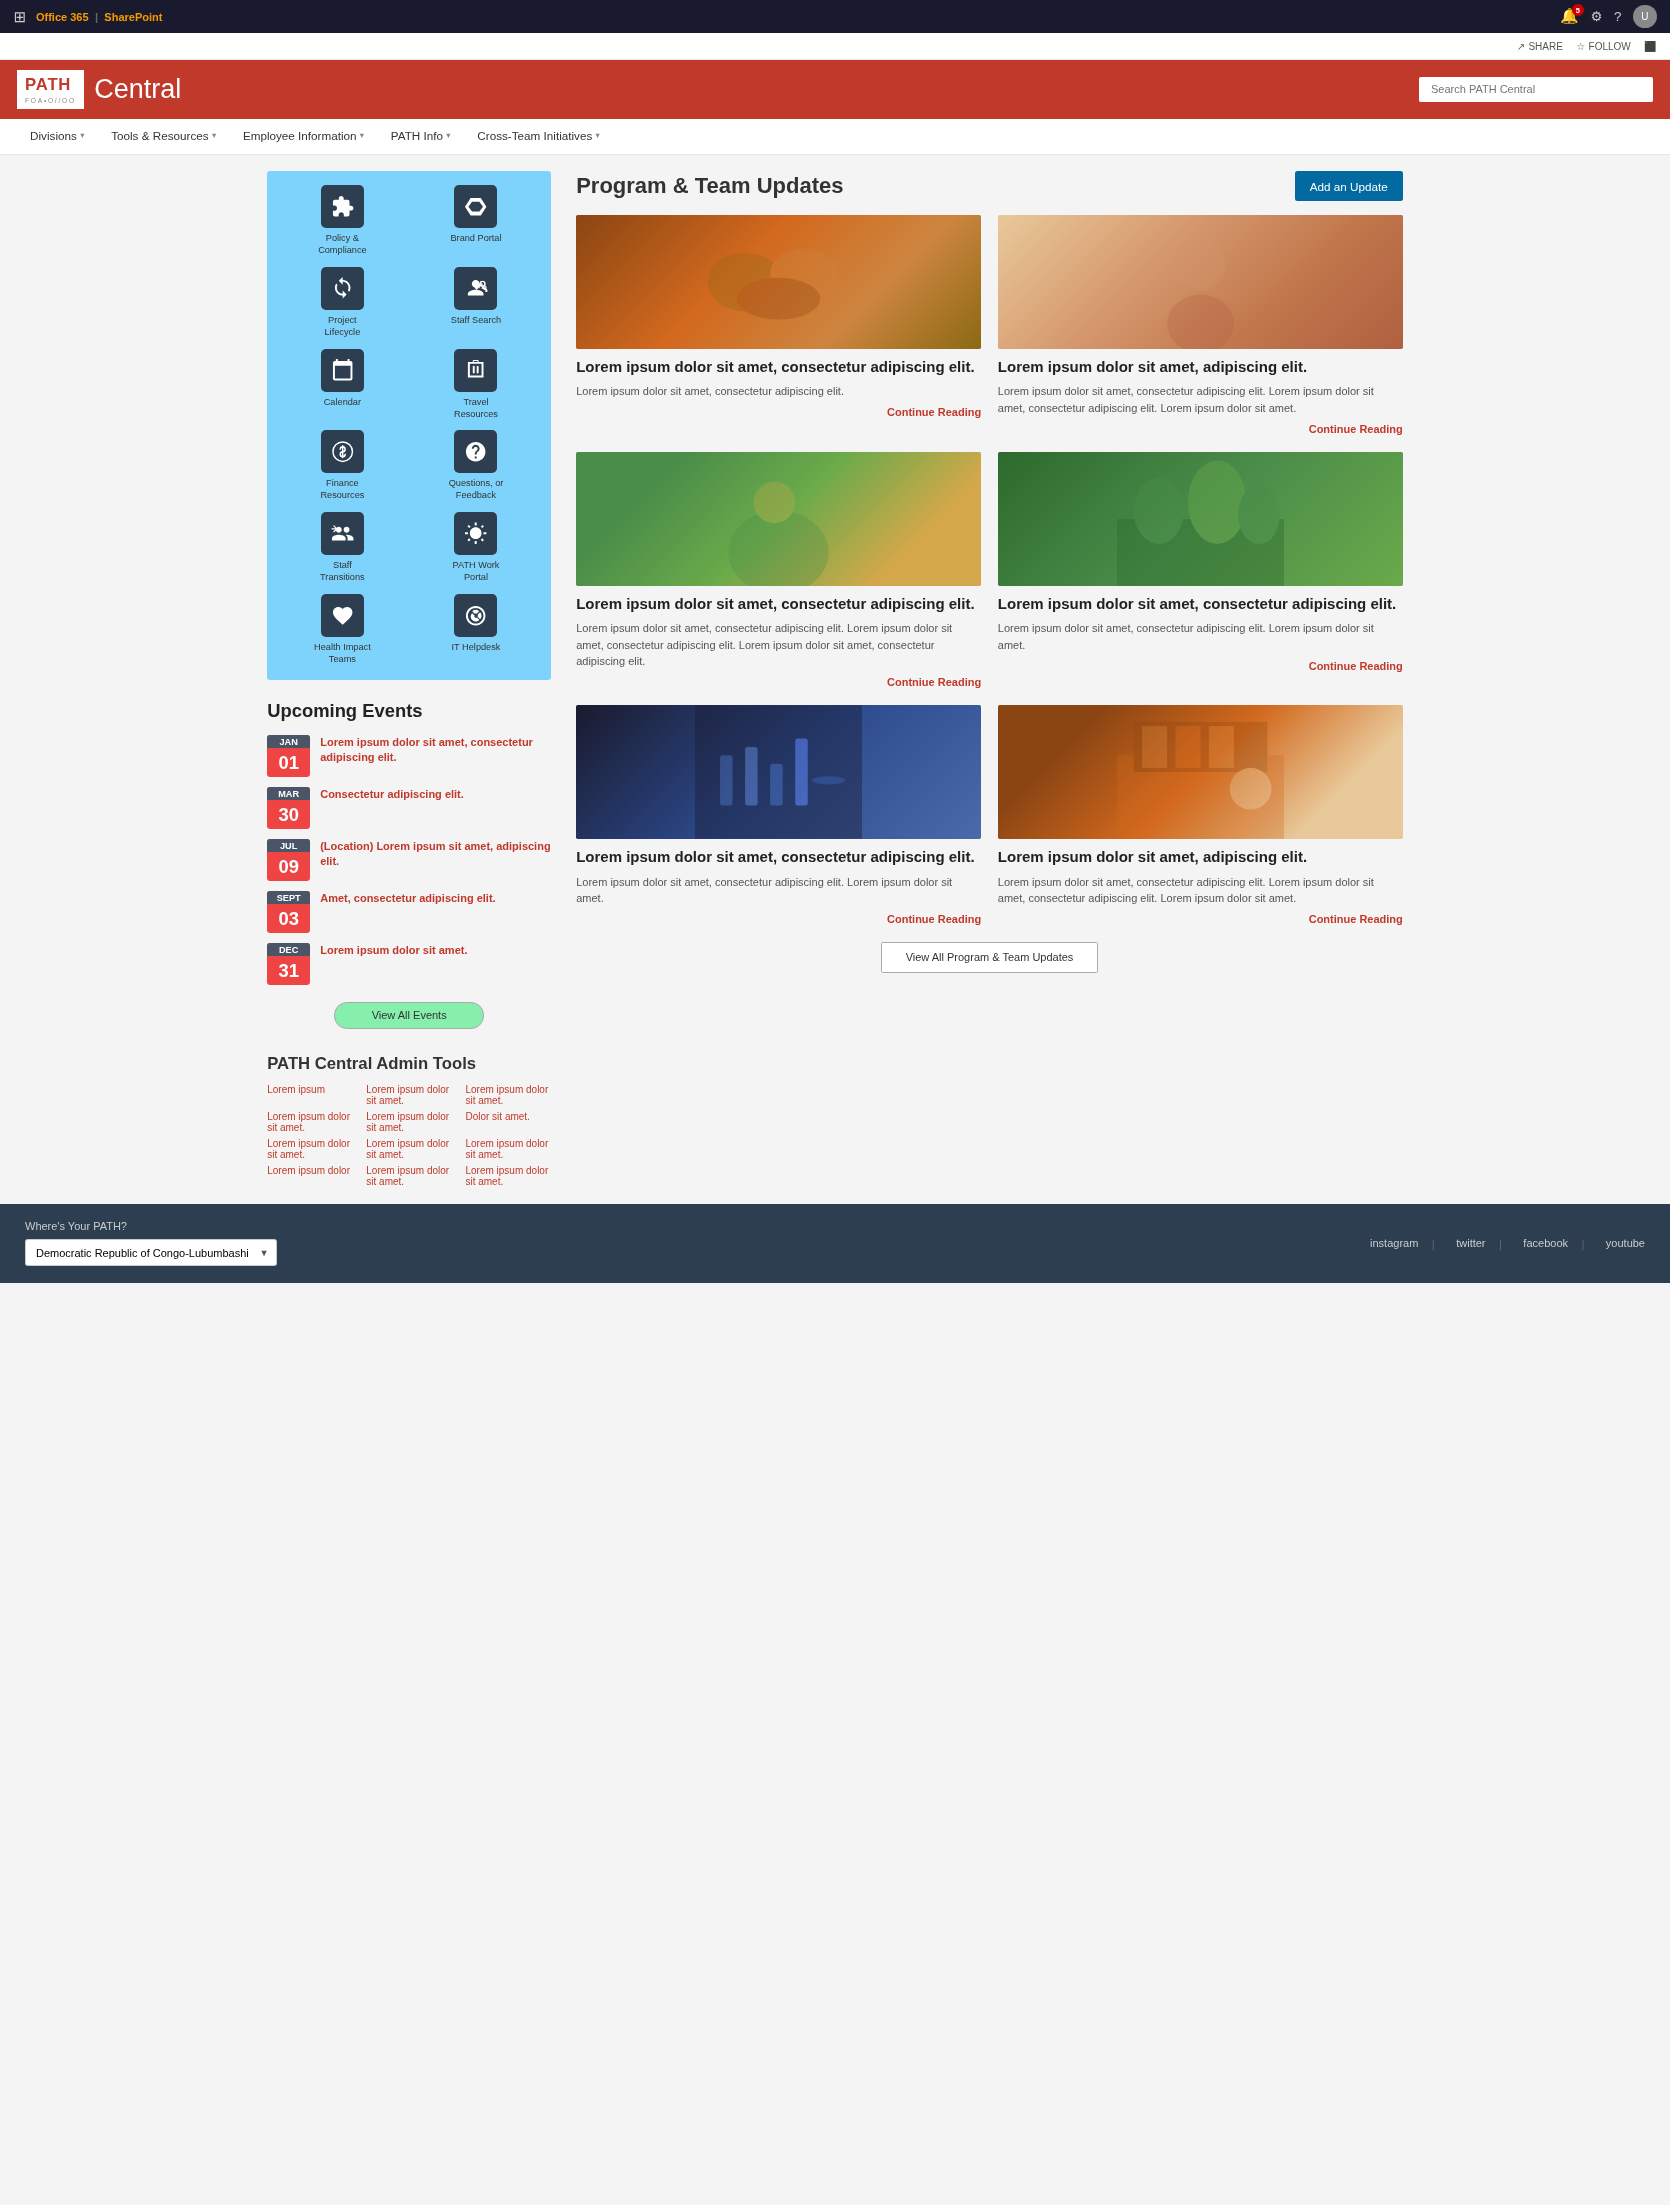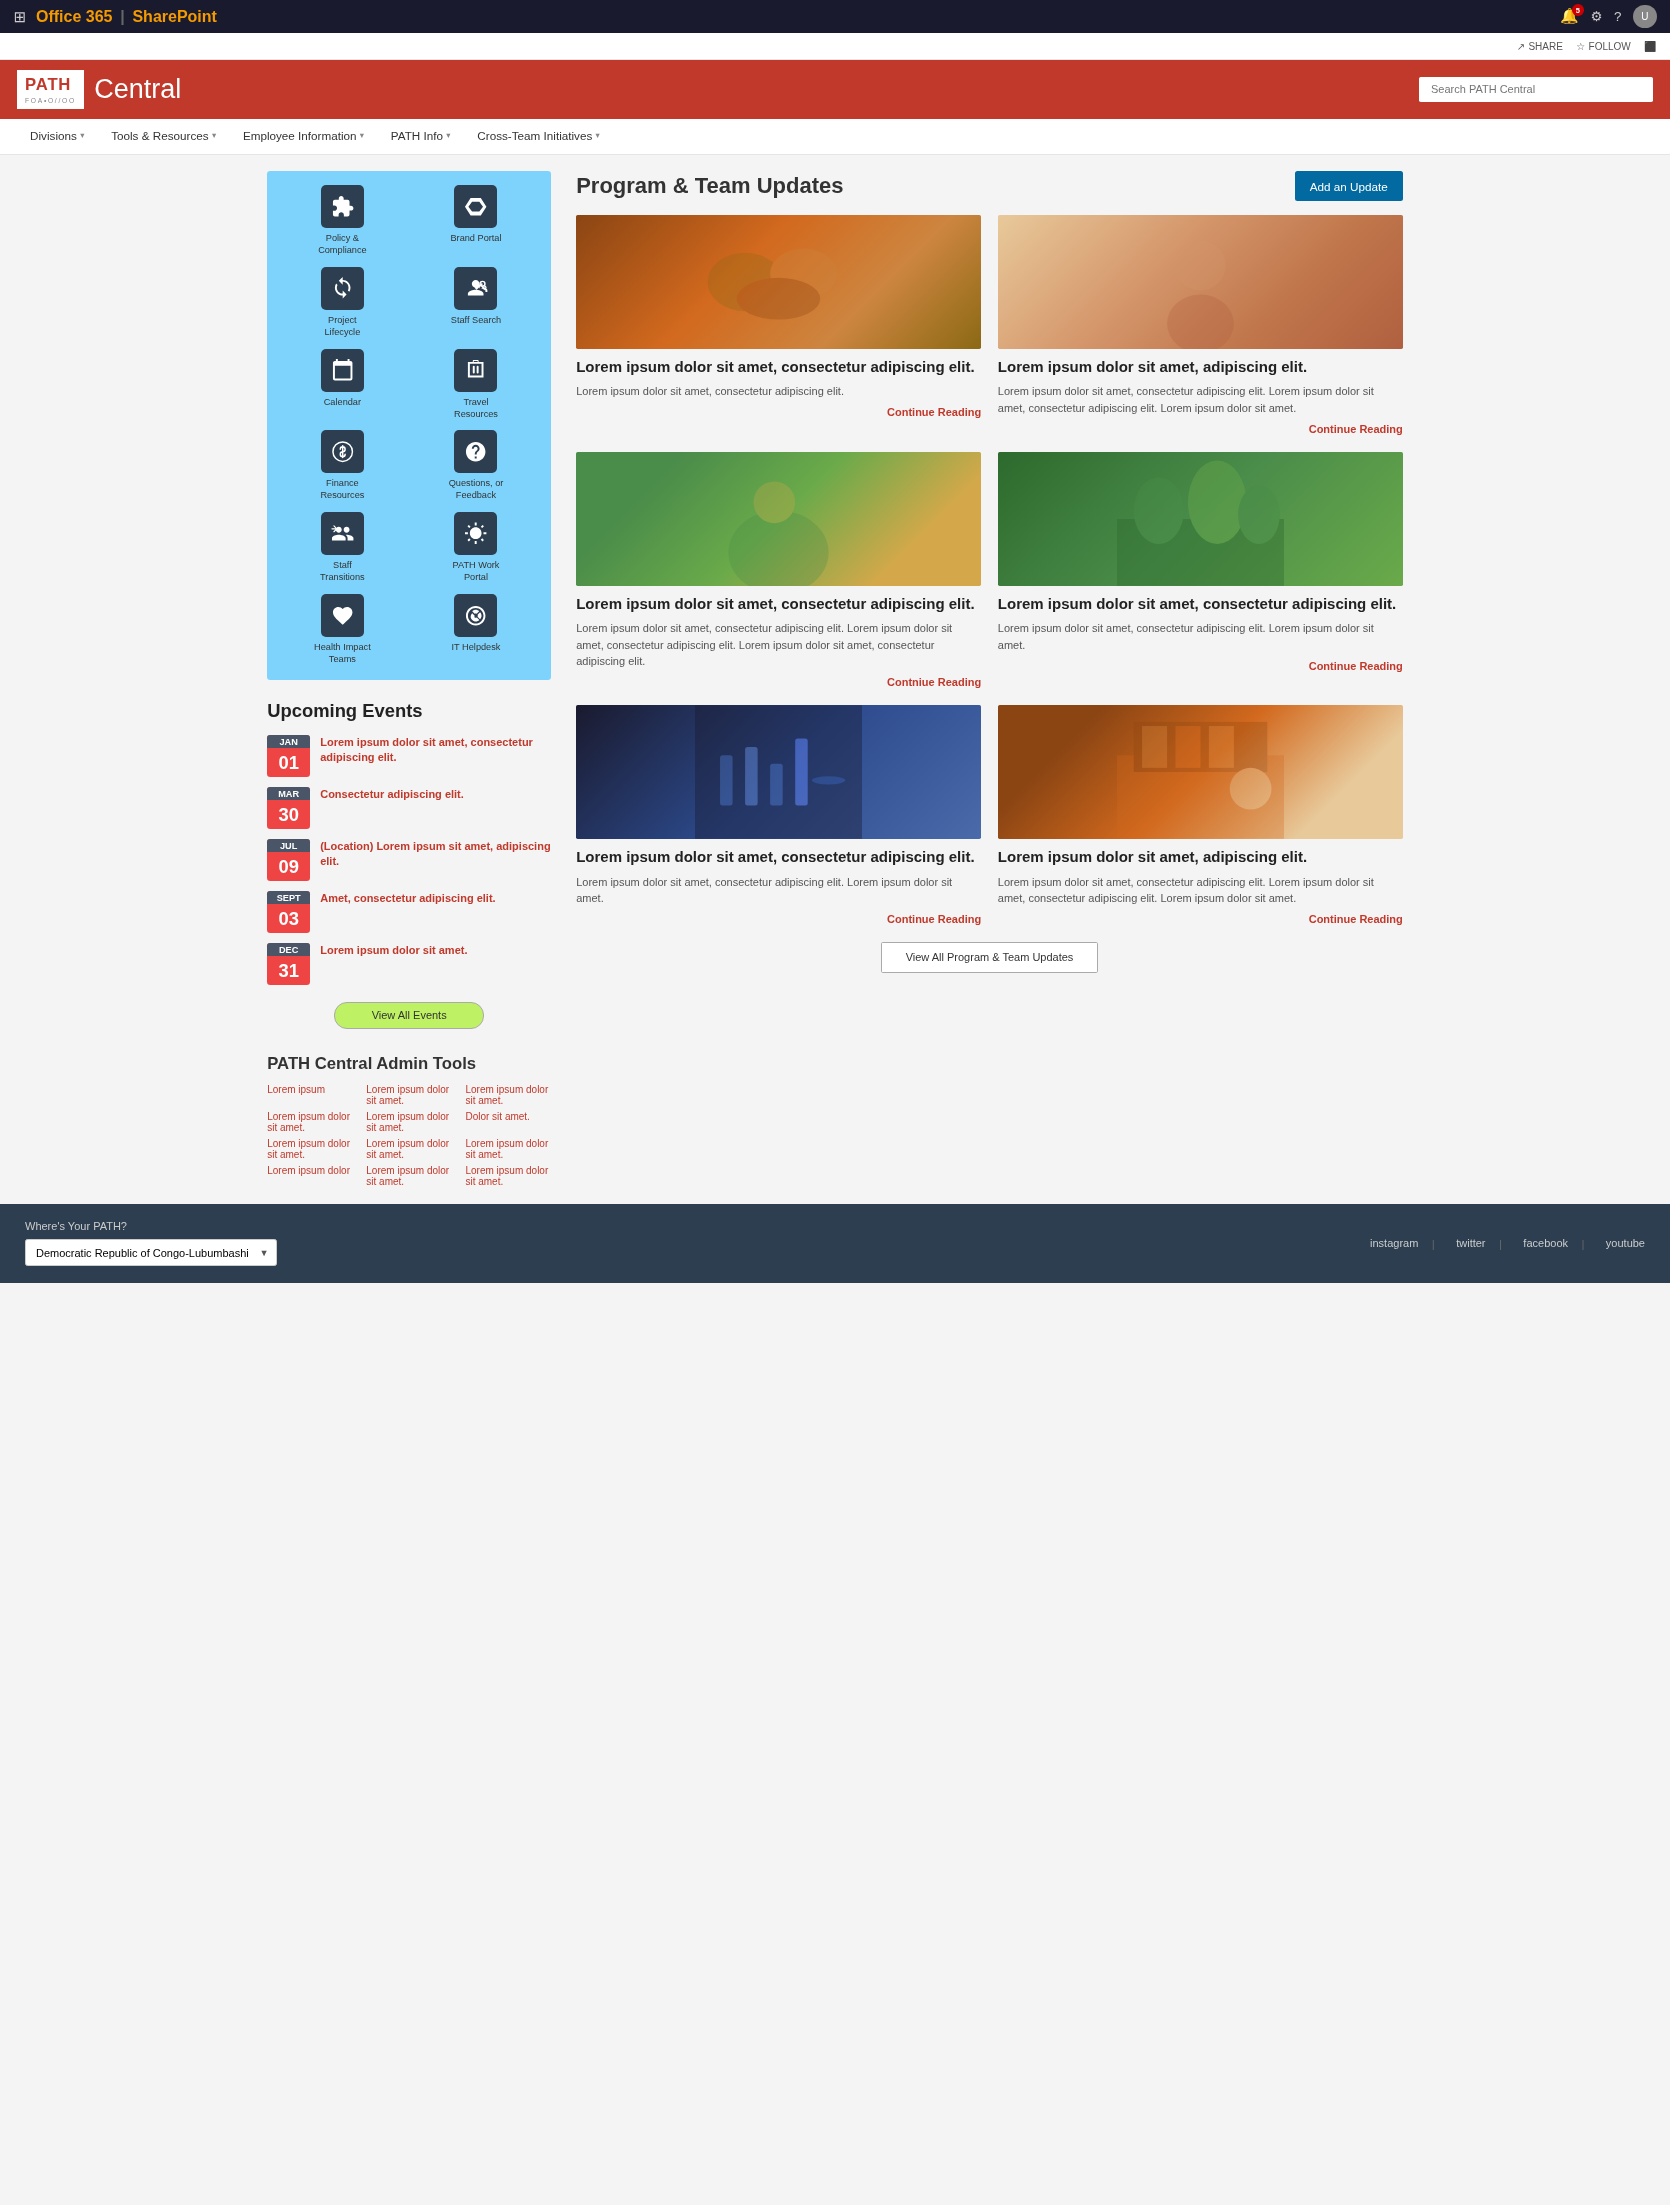--- a/index.html
+++ b/index.html
@@ -2,21 +2,21 @@
 <html style="font-size:13.4px"><head>
   <meta charset="utf-8">
   <style>
     * { box-sizing: border-box; margin: 0; padding: 0; }
     body { font-family: 'Segoe UI', Arial, sans-serif; background: #f4f4f4; font-size: 11.7px; color: #333; }
 
     
     .top-bar { background: #1a1a2e; display: flex; align-items: center; justify-content: space-between; padding: 0 13.4px; height: 33px; }
     .top-bar-left { display: flex; align-items: center; gap: 10px; }
     .waffle-icon { color: #ccc; font-size: 15px; cursor: pointer; }
-    .top-bar-brand { color: #ccc; font-size: 16px; }
+    .top-bar-brand { color: #ccc; font-size: 11px; }
     .top-bar-brand span { color: #f59b00; font-weight: 600; }
     .top-bar-brand .sep { color: #666; margin: 0 3.3px; }
     .top-bar-brand .sharepoint { color: #f59b00; }
     .top-bar-right { display: flex; align-items: center; gap: 11.7px; }
     .top-bar-right .notif { position: relative; color: #ccc; font-size: 15px; cursor: pointer; }
     .notif-badge { position: absolute; top: -3.3px; right: -5px; background: #c00; color: #fff; border-radius: 50%; font-size: 7.5px; width: 11.7px; height: 11.7px; display: flex; align-items: center; justify-content: center; font-weight: bold; }
     .top-bar-right .icon-btn { color: #ccc; font-size: 13.4px; cursor: pointer; }
     .avatar { width: 23.4px; height: 23.4px; border-radius: 50%; background: #888; overflow: hidden; display: flex; align-items: center; justify-content: center; color: #fff; font-size: 10px; cursor: pointer; }
 
     
@@ -51,21 +51,21 @@
 
     
     .section-title { font-size: 18.4px; font-weight: 700; color: #222; margin-bottom: 13.4px; }
     .events-list { display: flex; flex-direction: column; gap: 10px; margin-bottom: 16.7px; }
     .event-item { display: flex; align-items: flex-start; gap: 10px; }
     .event-date-box { background: #ef4444; color: #fff; text-align: center; min-width: 43px; border-radius: 3.3px; overflow: hidden; flex-shrink: 0; }
     .event-date-month { background: #4a5568; font-size: 9.2px; font-weight: 700; padding: 1.7px 0; text-transform: uppercase; }
     .event-date-day { font-size: 18.4px; font-weight: 700; padding: 3.3px 0; }
     .event-text { font-size: 11px; color: #c0392b; font-weight: 600; line-height: 1.4; cursor: pointer; }
 
-    .view-all-btn { border: 0.8px solid #aaa; background: #bef264; padding: 6.7px 16.7px; font-size: 11px; color: #333; cursor: pointer; border-radius: 13px; display: block; text-align: center; width: 150px; margin: 0 auto 25px; }
+    .view-all-btn { border: 0.8px solid #aaa; background: #86efac; padding: 6.7px 16.7px; font-size: 11px; color: #333; cursor: pointer; border-radius: 13px; display: block; text-align: center; width: 150px; margin: 0 auto 25px; }
 
     
     .admin-tools-title { font-size: 16.7px; font-weight: 700; margin-bottom: 10px; }
     .admin-links { display: grid; grid-template-columns: 1fr 1fr 1fr; gap: 5px 13.4px; }
     .admin-link { color: #c0392b; font-size: 10px; cursor: pointer; text-decoration: none; }
 
     
     .prog-header { display: flex; justify-content: space-between; align-items: center; margin-bottom: 13.4px; }
     .prog-title { font-size: 22px; font-weight: 700; }
     .add-update-btn { background: #0369a1; color: #fff; border: none; padding: 8.4px 15px; font-size: 11.7px; cursor: pointer; border-radius: 2.5px; }

